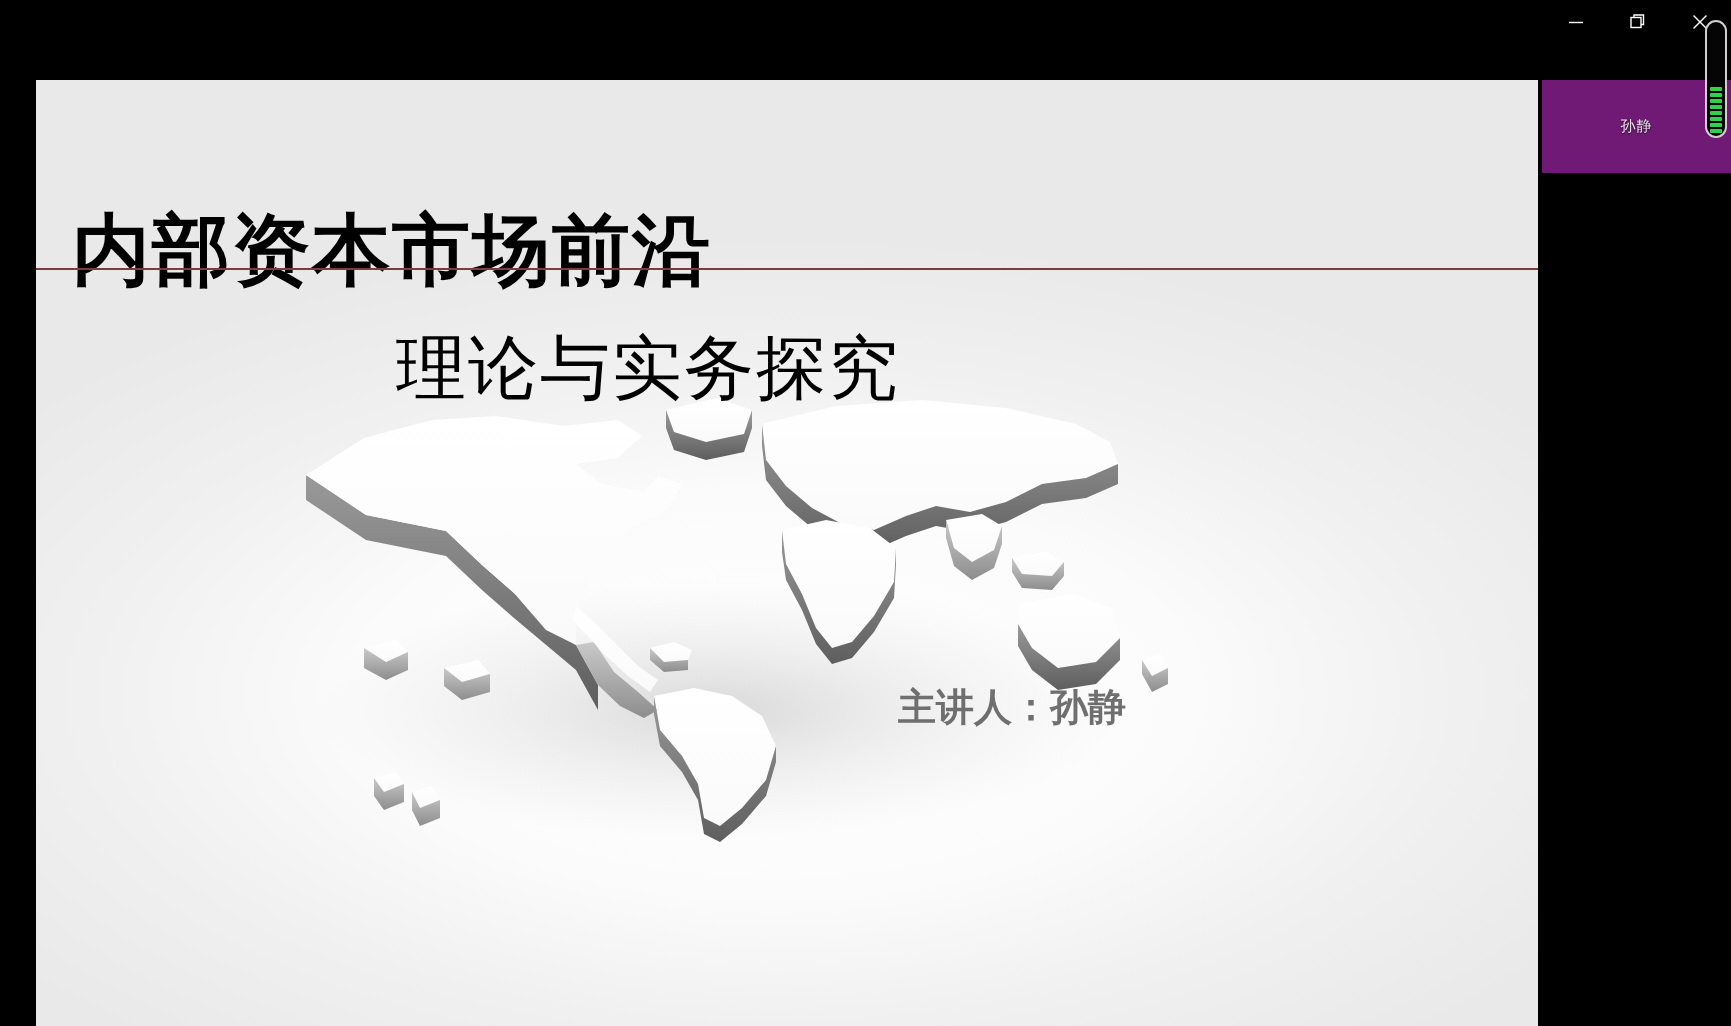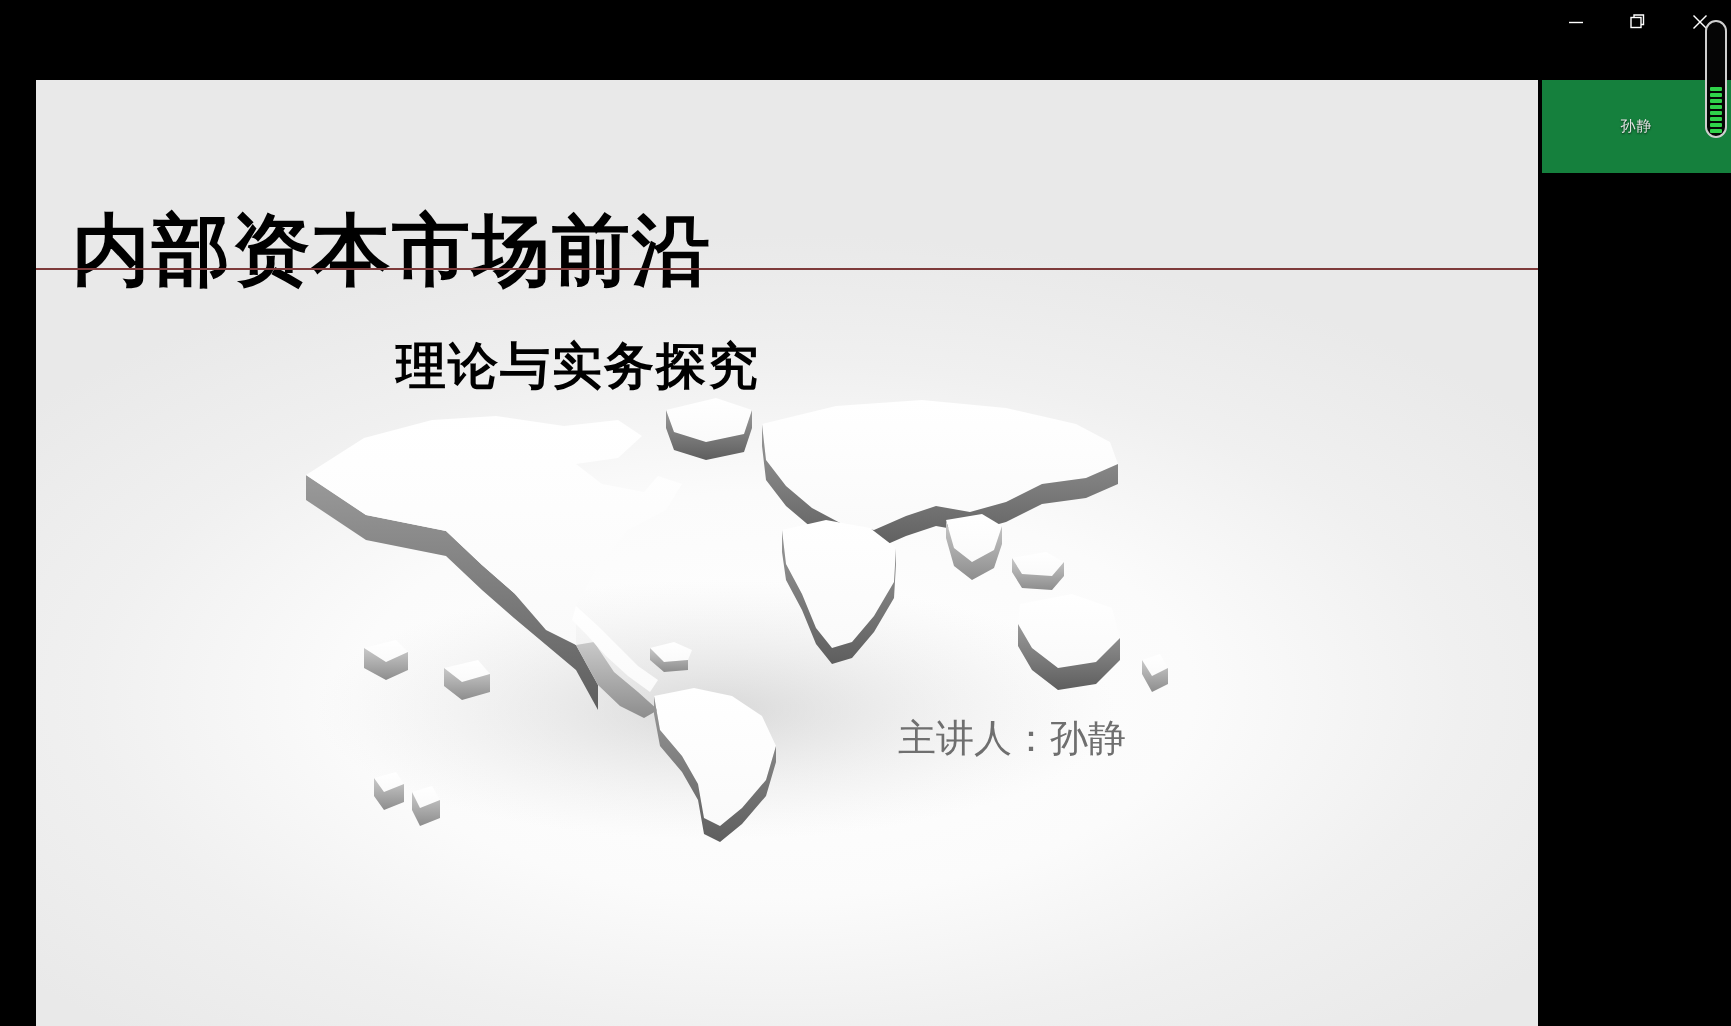--- a/index.html
+++ b/index.html
@@ -92,57 +92,58 @@
     position: absolute;
     left: 0;
     top: 188px;
     width: 1538px;
     height: 2px;
     background: #7e3b3b;
   }
   .slide-title-2 {
     position: absolute;
     left: 360px;
-    top: 260px;
-    font-size: 50px;
+    top: 252px;
+    font-size: 70px;
     line-height: 1.05;
-    font-weight: 700;
+    font-weight: 400;
     color: #000000;
     letter-spacing: 2px;
     white-space: nowrap;
   }
 
   .presenter-block {
     position: absolute;
     left: 862px;
-    top: 635px;
+    top: 604px;
     color: #6f6f6f;
     font-size: 38px;
     line-height: 1.22;
     white-space: nowrap;
+    font-weight: bold;
   }
   .presenter-line { display: block; }
   .presenter-line.indent { padding-left: 138px; }
 
   
   .video-panel {
     position: absolute;
     left: 1538px;
     top: 80px;
     width: 193px;
     height: 946px;
     background: #000000;
   }
   .video-tile {
     position: absolute;
     left: 4px;
     top: 0px;
     width: 189px;
     height: 93px;
-    background: #15803d;
+    background: #701a75;
     display: flex;
     align-items: center;
     justify-content: center;
   }
   .video-tile-name {
     color: #e6e6e6;
     font-size: 15px;
     letter-spacing: 1px;
     text-shadow: 0 1px 2px rgba(0,0,0,0.8);
   }

